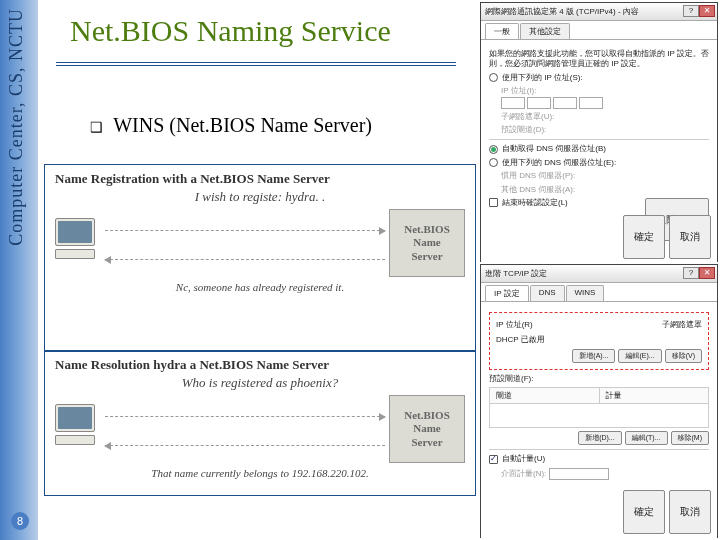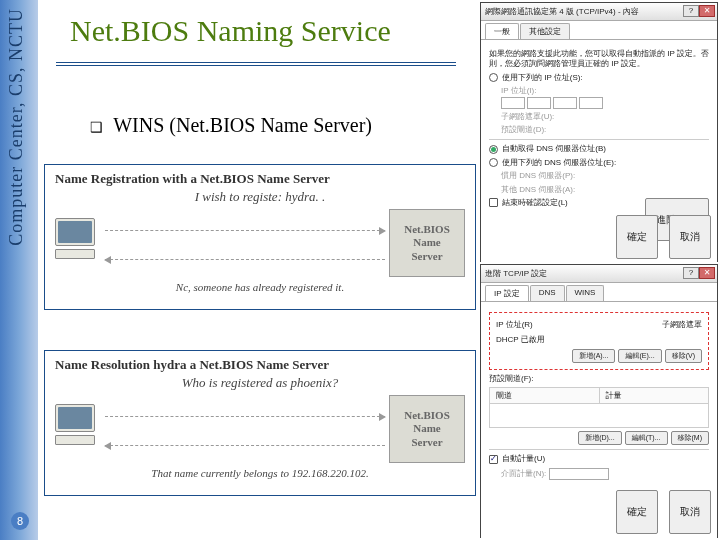--- a/index.html
+++ b/index.html
@@ -8,21 +8,21 @@
   .sidebar { position: absolute; left: 0; top: 0; width: 38px; height: 100%; background: linear-gradient(to right, #4a7ec4, #7ba6d8, #b8cce8); }
   .sidebar-text { writing-mode: vertical-rl; text-orientation: sideways; transform: rotate(180deg); font-family: "Times New Roman", serif; font-size: 18px; color: #1a3d6b; padding: 8px 6px; letter-spacing: 1px; white-space: nowrap; }
   
   .title { position: absolute; left: 70px; top: 14px; font-size: 30px; color: #4d7c0f; font-weight: normal; font-family: "Times New Roman", serif; }
   .title-underline { position: absolute; left: 56px; top: 62px; width: 400px; height: 1px; background: #1a4d8a; }
   .title-underline2 { position: absolute; left: 56px; top: 65px; width: 400px; height: 1px; background: #1a4d8a; }
   
   .bullet-row { position: absolute; left: 90px; top: 114px; font-size: 20px; color: #000; font-family: "Times New Roman", serif; }
   .bullet-row .bsym { font-size: 14px; color: #000; margin-right: 6px; }
   
-  .diagram1 { position: absolute; left: 44px; top: 164px; width: 432px; height: 146px; border: 1px solid #1a4d8a; padding: 6px 10px; font-family: "Times New Roman", serif; }
+  .diagram1 { position: absolute; left: 44px; top: 164px; width: 432px; height: 188px; border: 1px solid #1a4d8a; padding: 6px 10px; font-family: "Times New Roman", serif; }
   .diagram2 { position: absolute; left: 44px; top: 350px; width: 432px; height: 146px; border: 1px solid #1a4d8a; padding: 6px 10px; font-family: "Times New Roman", serif; }
   .dia-title { font-size: 13px; font-weight: bold; color: #333; margin-bottom: 2px; }
   .dia-sub { font-size: 13px; font-style: italic; color: #444; text-align: center; margin-bottom: 4px; }
   .dia-body { display: flex; align-items: center; gap: 4px; }
   .computer { width: 46px; height: 50px; position: relative; }
   .monitor { width: 40px; height: 28px; border: 1px solid #888; background: #e8e8e0; border-radius: 2px; }
   .screen { width: 34px; height: 22px; background: #6a87a0; margin: 2px auto; border-radius: 1px; }
   .keyb { width: 40px; height: 10px; background: #e8e8e0; border: 1px solid #888; margin-top: 3px; border-radius: 1px; }
   .arrows { flex: 1; height: 50px; position: relative; }
   .arr { position: absolute; height: 0; border-top: 1px dashed #999; }
@@ -52,21 +52,21 @@
   .pane p { margin: 3px 0; line-height: 1.3; }
   .radio, .checkbox { display: inline-block; width: 9px; height: 9px; border: 1px solid #555; margin-right: 4px; vertical-align: middle; background: #fff; }
   .radio { border-radius: 50%; position: relative; }
   .radio.checked::after { content: ""; position: absolute; width: 5px; height: 5px; background: #3a6; border-radius: 50%; left: 1px; top: 1px; }
   .checkbox { border-radius: 1px; position: relative; }
   .checkbox.checked::after { content: "✓"; position: absolute; font-size: 8px; left: 0; top: -2px; color: #006; }
   .inputmock { display: inline-block; border: 1px solid #aaa; background: #fff; height: 12px; vertical-align: middle; }
   .ipbox { display: flex; gap: 2px; }
   .ipbox .seg { width: 24px; height: 12px; border: 1px solid #aaa; background: #fff; }
   .disabled { color: #999; }
-  .btnrow { position: absolute; bottom: 4px; right: 6px; display: flex; gap: 11px; }
+  .btnrow { position: absolute; bottom: 4px; right: 6px; display: flex; gap: 4px; }
   .btn { border: 1px solid #888; background: #efefef; padding: 14px 10px; font-size: 10px; border-radius: 2px; }
   .group { border: 1px solid #ccc; padding: 6px; margin: 4px 0; }
   .tablehead { display: flex; border: 1px solid #ccc; font-size: 8px; background: #fafafa; }
   .tablehead span { padding: 2px 6px; border-right: 1px solid #ccc; }
   .tablehead span:first-child { flex: 1; }
   .tablehead span:last-child { flex: 1; border-right: none; }
   .smallbtns { display: flex; gap: 3px; justify-content: flex-end; margin-top: 3px; }
   .smallbtns .btn { padding: 1px 6px; font-size: 7px; }
   .hr { border: none; border-top: 1px solid #ccc; margin: 4px 0; }
 </style>

